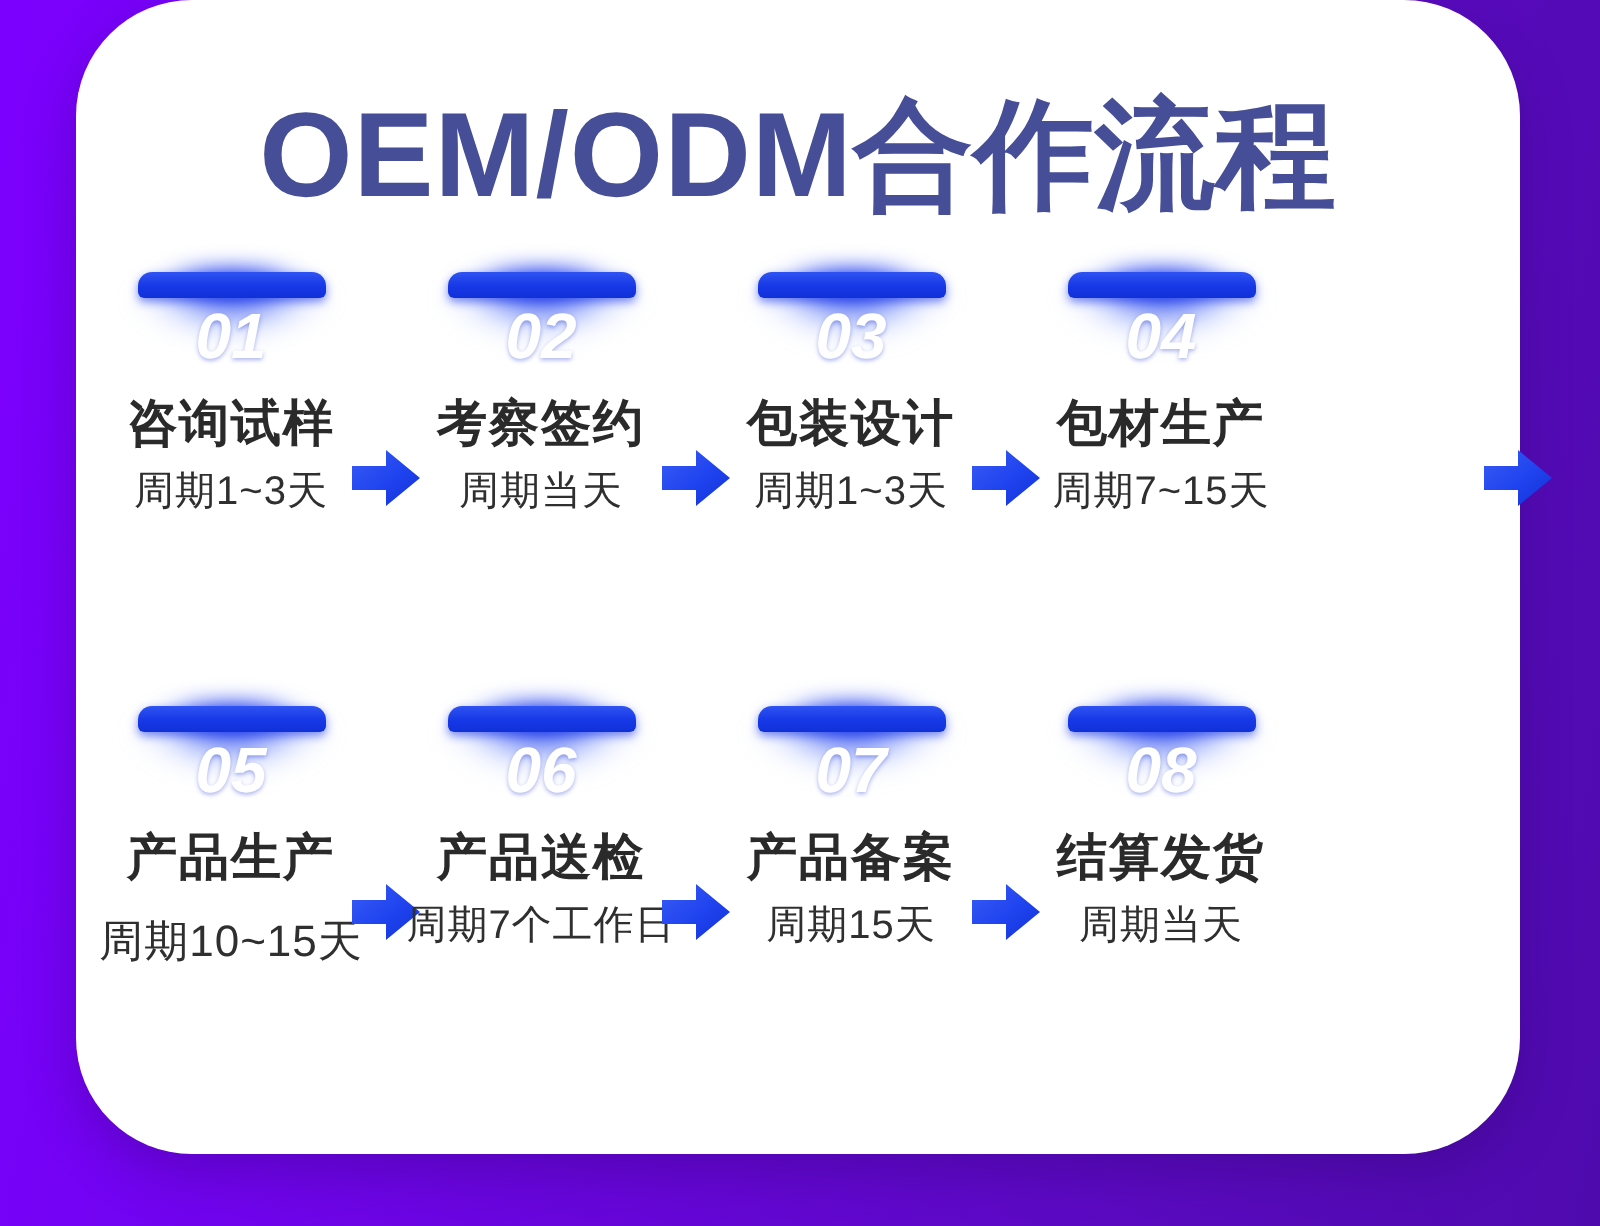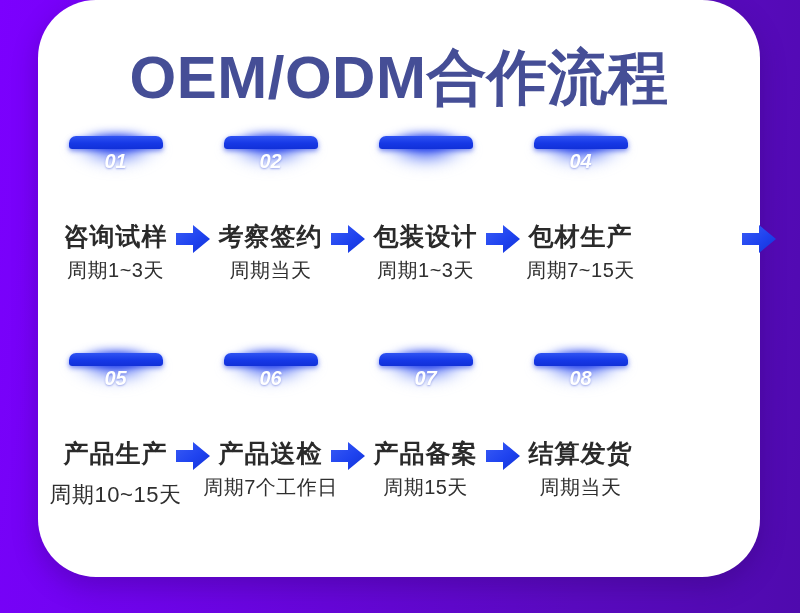--- a/index.html
+++ b/index.html
@@ -111,31 +111,31 @@
     border-bottom-left-radius: 3px;
     border-bottom-right-radius: 3px;
     box-shadow: 0 2px 5px rgba(20, 50, 230, 0.55);
   }
   .badge-num {
     position: absolute;
     left: 0;
     top: 22px;
     width: 130px;
     text-align: center;
-    font-size: 20px;
+    font-size: 32px;
     font-weight: bold;
     font-style: italic;
     color: #ffffff;
     letter-spacing: 0px;
     text-shadow: 0 1px 2px rgba(18, 40, 200, 0.35);
   }
 
   
   .step-title {
-    margin-top: 28px;
+    margin-top: 4px;
     font-size: 25px;
     font-weight: bold;
     color: #2a2a2a;
     letter-spacing: 1px;
     white-space: nowrap;
     line-height: 1.15;
   }
   .step-sub {
     margin-top: 8px;
     font-size: 20px;
@@ -217,20 +217,21 @@
                 </linearGradient>
               </defs>
               <path d="M0,9 L17,9 L17,1 L34,15 L17,29 L17,21 L0,21 Z" fill="url(#ag01)"></path>
             </svg>
           </div>
         </div>
         <div class="step">
           <div class="badge">
             <div class="badge-glow"></div>
             <div class="badge-bar"></div>
+            <div class="badge-num">03</div>
           </div>
           <div class="step-title">包装设计</div>
           <div class="step-sub">周期1~3天</div>
           <div class="arrow">
             <svg viewBox="0 0 34 30" xmlns="http://www.w3.org/2000/svg" aria-hidden="true">
               <defs>
                 <linearGradient id="ag02" x1="0" y1="0" x2="1" y2="1">
                   <stop offset="0%" stop-color="#3a5cf5"></stop>
                   <stop offset="55%" stop-color="#1f43ef"></stop>
                   <stop offset="100%" stop-color="#1232d6"></stop>

